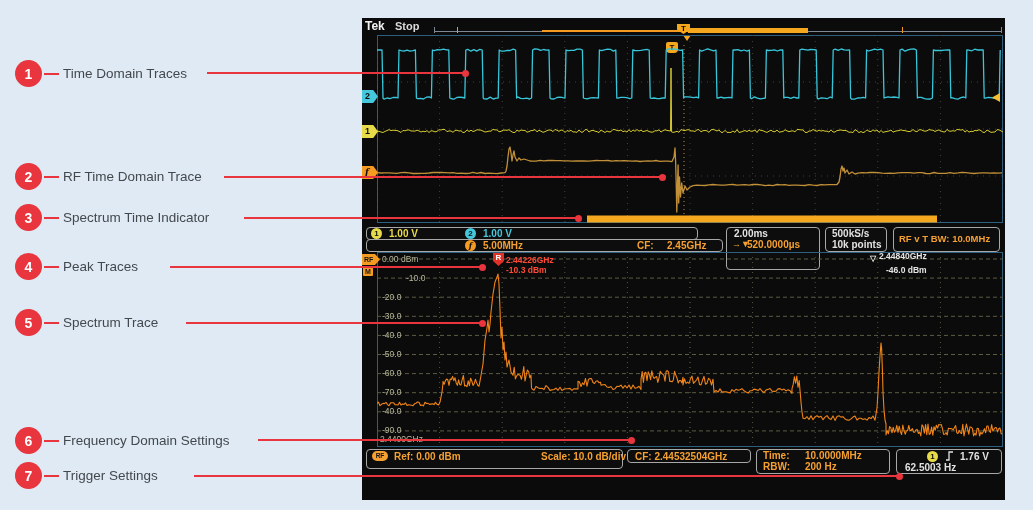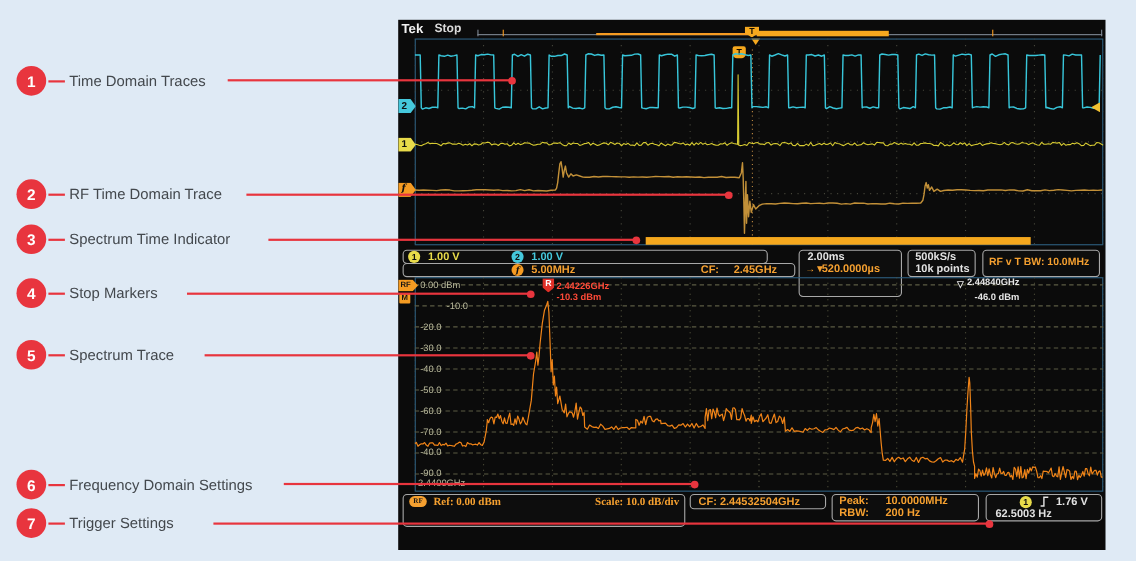--- a/index.html
+++ b/index.html
@@ -171,30 +171,30 @@
     <span class="db-label" style="top:407px;">-90.0</span>
     <span class="db-label" style="top:416px;left:18px;">2.4400GHz</span>
 
     <div class="r-flag">R</div>
     <span class="mk-red" style="left:144px;top:237px;">2.44226GHz</span>
     <span class="mk-red" style="left:144px;top:247px;">-10.3 dBm</span>
     <span class="mk-white" style="left:508px;top:236px;font-size:8px;">▽</span>
     <span class="mk-white" style="left:517px;top:233px;">2.44840GHz</span>
     <span class="mk-white" style="left:524px;top:247px;">-46.0 dBm</span>
 
-    <div class="box" style="left:4px;top:431px;width:257px;height:30px;font-family:Liberation Serif, serif;">
+    <div class="box" style="left:4px;top:431px;width:257px;height:20px;">
       <span class="rf-pill" style="left:5px;top:1px;">RF</span>
       <span class="ro orange" style="left:27px;top:1px;">Ref: 0.00 dBm</span>
       <span class="ro orange" style="left:126px;top:1px;padding-left:48px;">Scale: 10.0 dB/div</span>
     </div>
     <div class="box" style="left:265px;top:431px;width:124px;height:14px;">
       <span class="ro orange" style="left:7px;top:1px;">CF: 2.44532504GHz</span>
     </div>
     <div class="box" style="left:394px;top:431px;width:134px;height:25px;">
-      <span class="ro orange" style="left:6px;top:0px;">Peak:</span>
+      <span class="ro orange" style="left:6px;top:0px;">Time:</span>
       <span class="ro orange" style="left:48px;top:0px;">10.0000MHz</span>
       <span class="ro orange" style="left:6px;top:11px;">RBW:</span>
       <span class="ro orange" style="left:48px;top:11px;">200 Hz</span>
     </div>
     <div class="box" style="left:534px;top:431px;width:106px;height:25px;">
       <span class="badge-c" style="left:30px;top:1px;background:#e8db4a;">1</span>
       <svg width="9" height="11" style="left:48px;top:1px;">
           <path d="M1 9 H4 V1 H8" stroke="#e2e2e2" stroke-width="1.3" fill="none"></path>
         </svg>
       <span class="ro white" style="left:63px;top:1px;">1.76 V</span>
@@ -222,21 +222,21 @@
     <div class="c-circle">3</div>
     <div class="c-dash"></div>
     <div class="c-label">Spectrum Time Indicator</div>
   </div>
   <div class="c-line" style="left:244px;top:217px;width:335px;"></div>
   <div class="c-dot" style="left:575px;top:215px;"></div>
 
   <div class="callout" style="top:253px;">
     <div class="c-circle">4</div>
     <div class="c-dash"></div>
-    <div class="c-label">Stop Markers</div>
+    <div class="c-label">Peak Traces</div>
   </div>
   <div class="c-line" style="left:170px;top:266px;width:313px;"></div>
   <div class="c-dot" style="left:479px;top:263.5px;"></div>
 
   <div class="callout" style="top:309px;">
     <div class="c-circle">5</div>
     <div class="c-dash"></div>
     <div class="c-label">Spectrum Trace</div>
   </div>
   <div class="c-line" style="left:186px;top:322px;width:297px;"></div>

